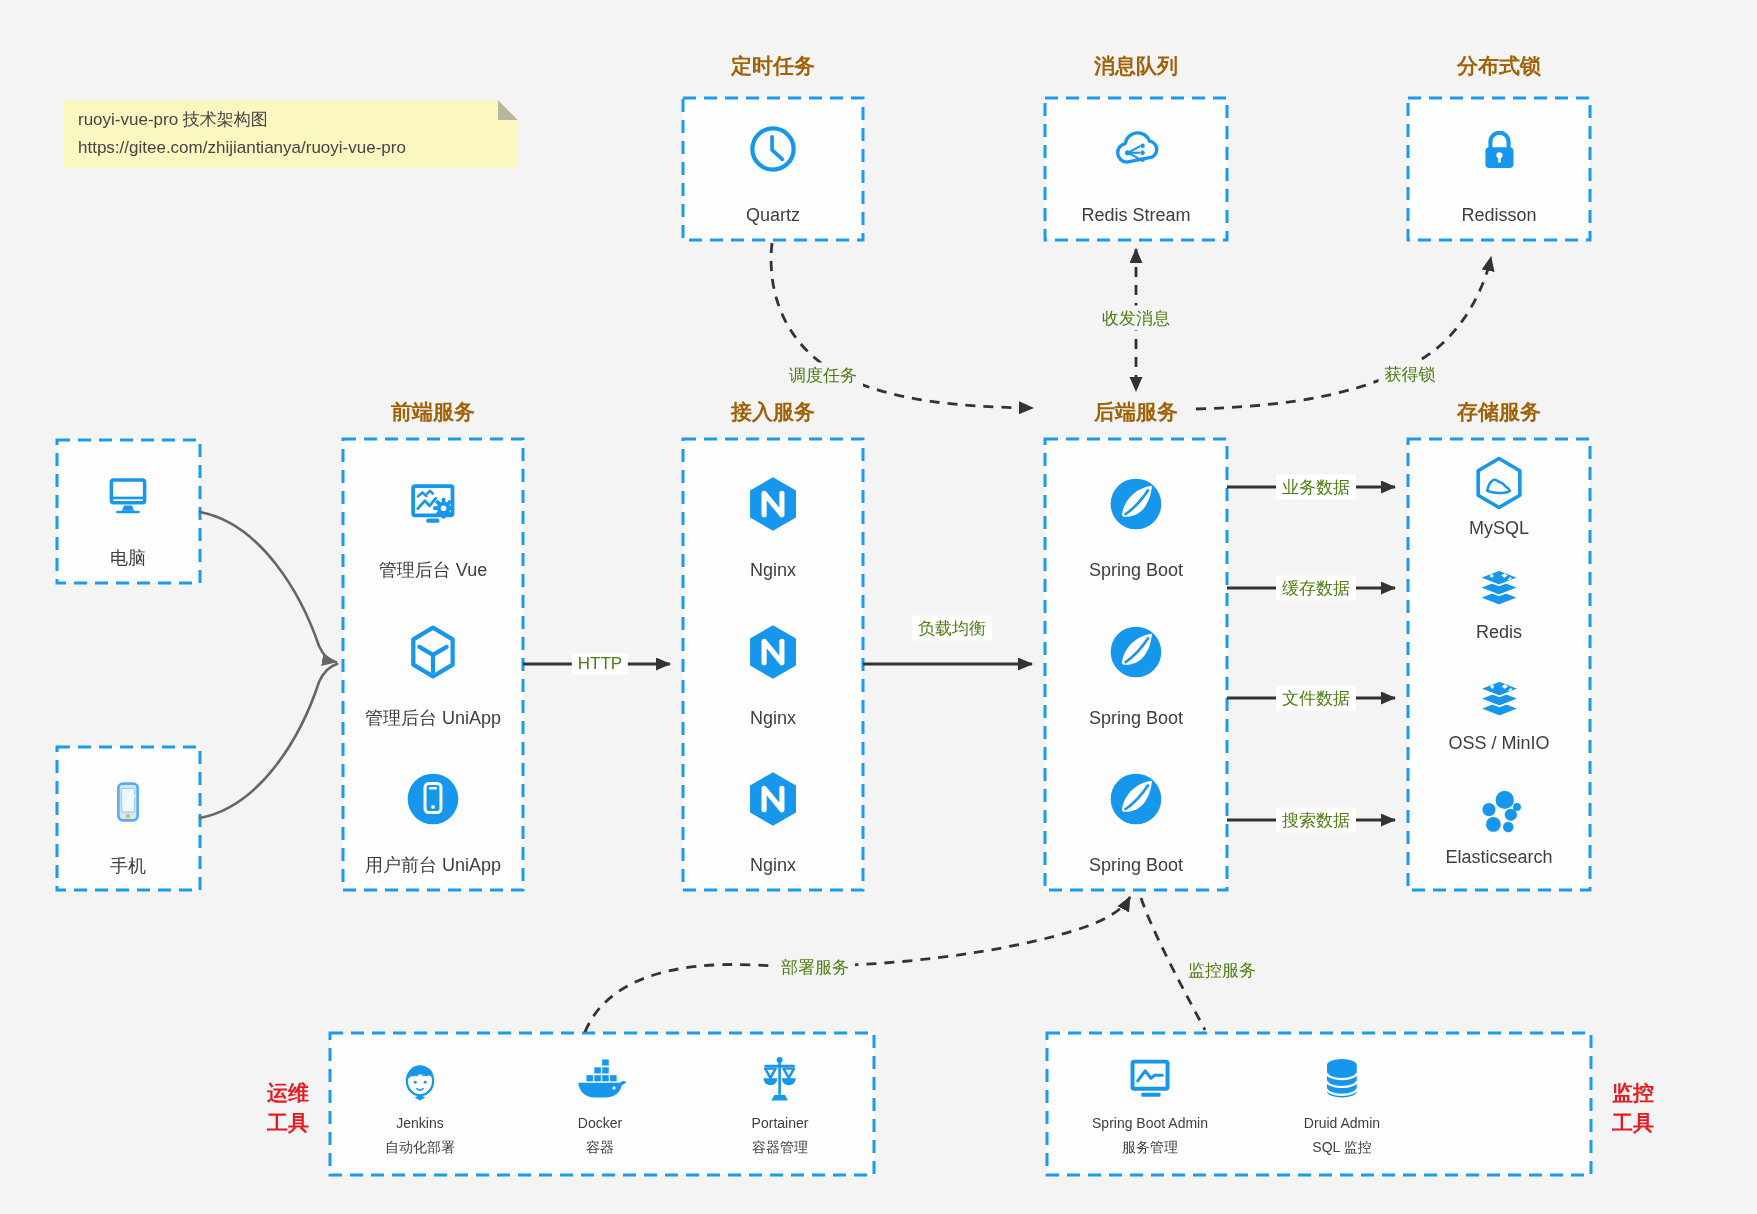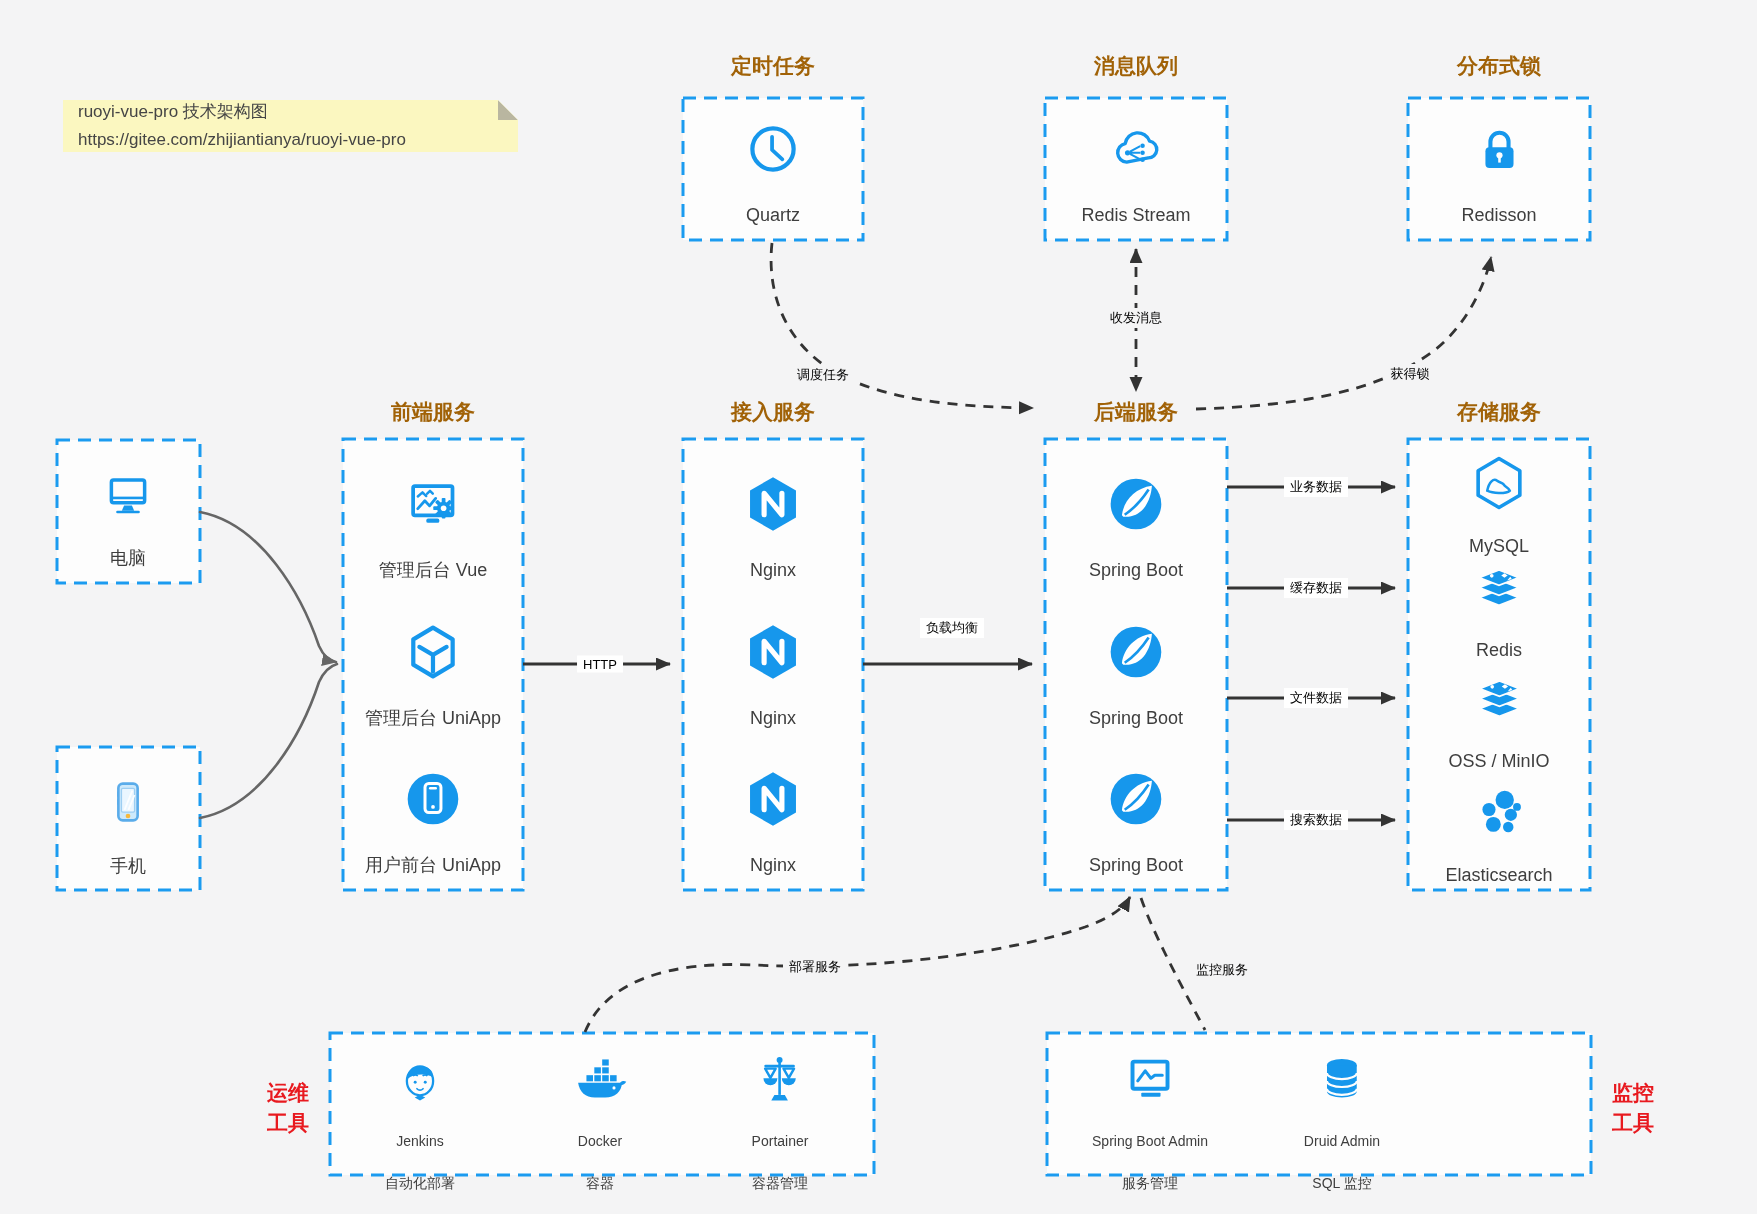--- a/index.html
+++ b/index.html
@@ -1,26 +1,26 @@
 <!DOCTYPE html>
 <html><head>
 <meta charset="utf-8">
 <style>
   html,body{margin:0;padding:0;background:#f4f4f5;font-family:"Liberation Sans","DejaVu Sans",sans-serif;}
   #canvas{position:relative;width:1757px;height:1214px;background:#f4f4f5;overflow:hidden;}
   #overlay{position:absolute;left:0;top:0;z-index:0;}
   .heading{position:absolute;transform:translate(-50%,-50%);font-size:21px;font-weight:700;color:#a16207;white-space:nowrap;z-index:2;}
   .node{position:absolute;transform:translateX(-50%);display:flex;flex-direction:column;align-items:center;gap:26px;z-index:2;}
   .node .lbl{font-size:18px;color:#3e3e3e;white-space:nowrap;line-height:1.2;}
-  .node.small-gap{gap:24px;}
+  .node.small-gap{gap:6px;}
   .node .lbl2{font-size:14px;color:#3e3e3e;white-space:nowrap;line-height:1.3;text-align:center;}
-  .clabel{position:absolute;transform:translate(-50%,-50%);background:#ffffff;padding:1px 6px;font-size:13px;color:#000000;white-space:nowrap;z-index:3;}
+  .clabel{position:absolute;transform:translate(-50%,-50%);background:#ffffff;padding:1px 6px;font-size:17px;color:#4d7c0f;white-space:nowrap;z-index:3;}
   .clabel.bare{background:#f4f4f5;}
   .side-label{position:absolute;transform:translate(-50%,-50%);font-size:21px;font-weight:700;color:#e8191f;line-height:1.45;text-align:center;white-space:nowrap;z-index:2;}
-  .note{position:absolute;left:63px;top:100px;width:455px;height:52px;background:#fbf7c0;z-index:2;
+  .note{position:absolute;left:63px;top:100px;width:455px;height:68px;background:#fbf7c0;z-index:2;
         display:flex;flex-direction:column;justify-content:center;padding-left:15px;box-sizing:border-box;
         font-size:17px;color:#454545;line-height:1.65;
         clip-path:polygon(0 0,calc(100% - 20px) 0,100% 20px,100% 100%,0 100%);}
   .note .fold{position:absolute;right:0;top:0;}
   .ic svg{display:block;color:#1697ec;}
 </style>
 </head>
 <body>
 
 <div id="canvas">

